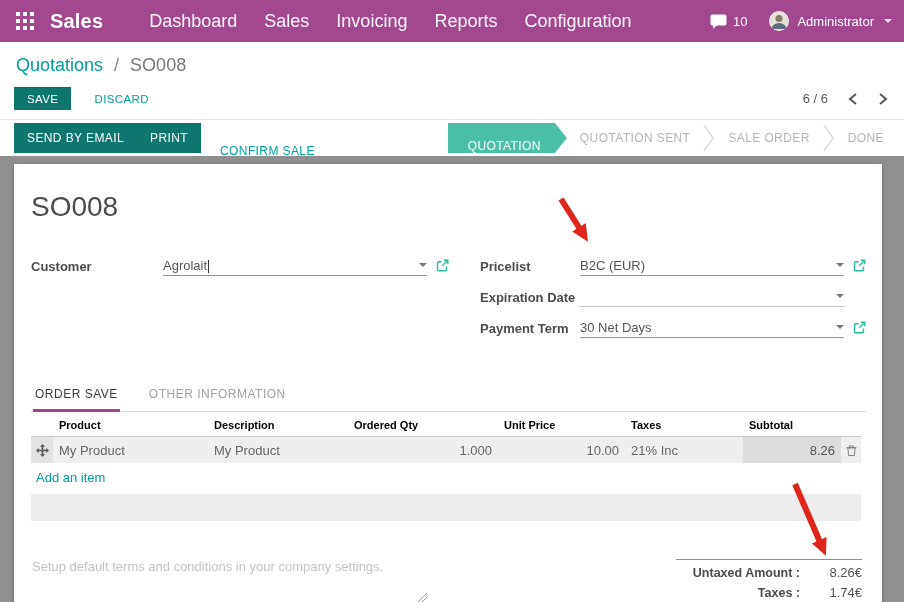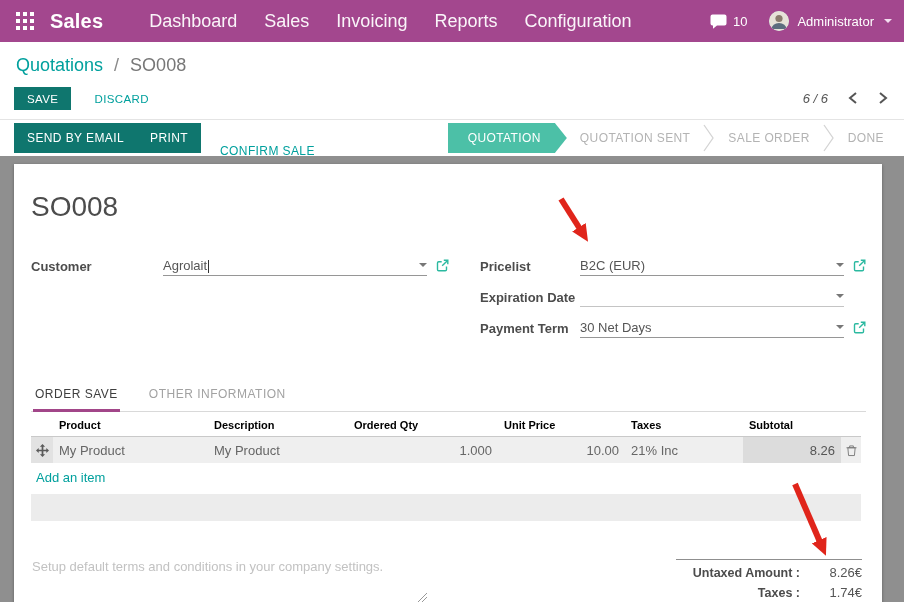--- a/index.html
+++ b/index.html
@@ -21,30 +21,30 @@
   .breadcrumb-row { padding: 13px 16px 4px 16px; font-size: 18px; }
   .bc-link { color: #00A09D; cursor: pointer; }
   .bc-sep { color: #888; margin: 0 6px; }
   .bc-current { color: #777; }
   .actions-row { display: flex; align-items: center; padding: 7px 16px 9px 14px; }
   .btn { display: inline-flex; align-items: center; justify-content: center; border: none; cursor: pointer;
          text-transform: uppercase; letter-spacing: .4px; font-family: inherit; }
   .btn-primary { background: #0f766e; color: #fff; }
   .btn-flat { background: transparent; color: #00A09D; }
   .btn-sm { height: 23px; padding: 0 13px; font-size: 11.5px; }
-  .pager { margin-left: auto; display: flex; align-items: flex-start; gap: 20px; color: #555; font-size: 13px; font-style: italic; }
+  .pager { margin-left: auto; display: flex; align-items: flex-end; gap: 20px; color: #555; font-size: 13px; }
   .pager-arrow { cursor: pointer; display: flex; align-items: center; }
 
   
   .form-header { border-top: 1px solid #e4e4e4; height: 37px; display: flex; align-items: center; padding-left: 14px; }
   .fh-buttons { display: flex; align-items: center; }
   .btn-md { height: 30px; padding: 0 13px; font-size: 12px; }
   .statusbar { margin-left: auto; display: flex; align-items: center; height: 30px; padding-right: 7px; }
   .status-active { background: #4CC0A7; color: #fff; font-size: 12px; letter-spacing: .4px; height: 30px; line-height: 30px;
-                   padding: 0 26px 0 20px; cursor: pointer;
+                   padding: 8px 26px 0 20px; cursor: pointer;
                    clip-path: polygon(0 0, calc(100% - 12px) 0, 100% 50%, calc(100% - 12px) 100%, 0 100%); }
   .status-item { color: #b3b3b3; font-size: 12px; letter-spacing: .4px; line-height: 30px; padding: 0 13px; cursor: pointer; }
   .status-chevron { display: flex; align-items: center; }
 
   
   .page-bg { background: #8F8F8F; height: 454px; padding: 8px 22px 0 14px; }
   .sheet { background: #fff; width: 868px; height: 446px; box-shadow: 0 1px 3px rgba(0,0,0,.35); padding: 27px 16px 0 17px; position: relative; }
   .sheet-title { font-size: 28px; color: #4c4c4c; font-weight: normal; margin-bottom: 31px; }
 
   

